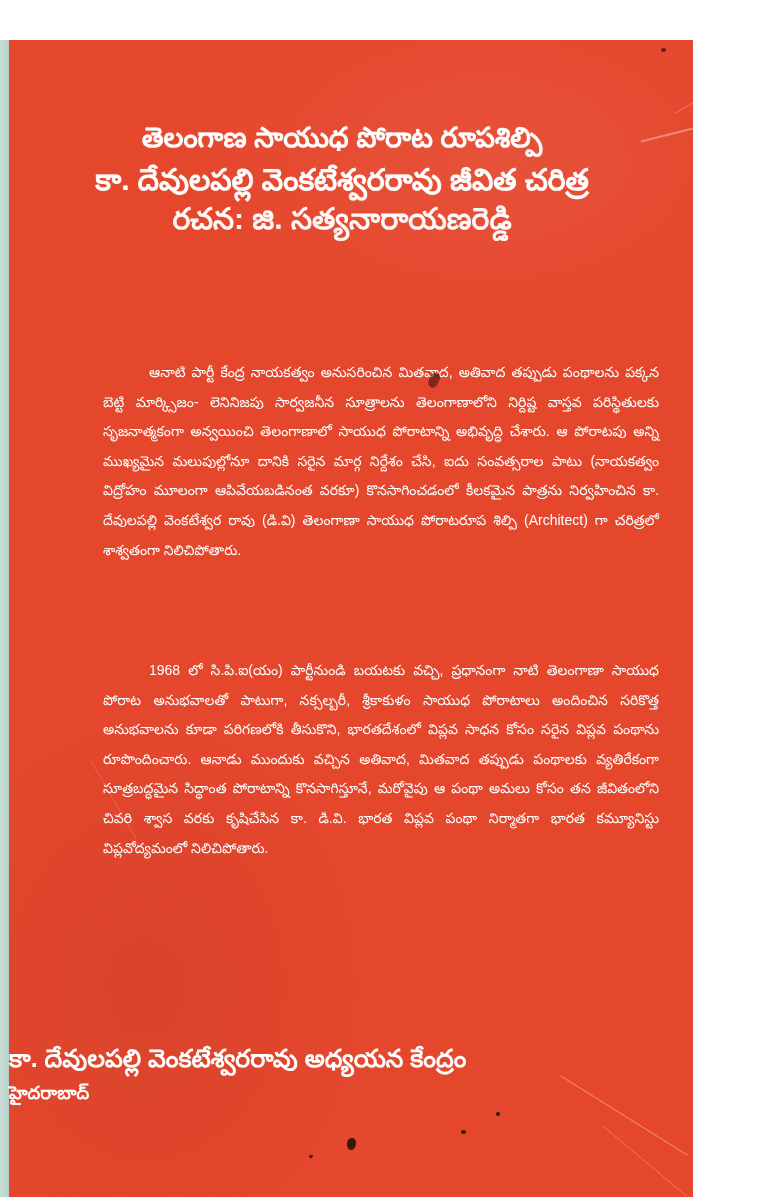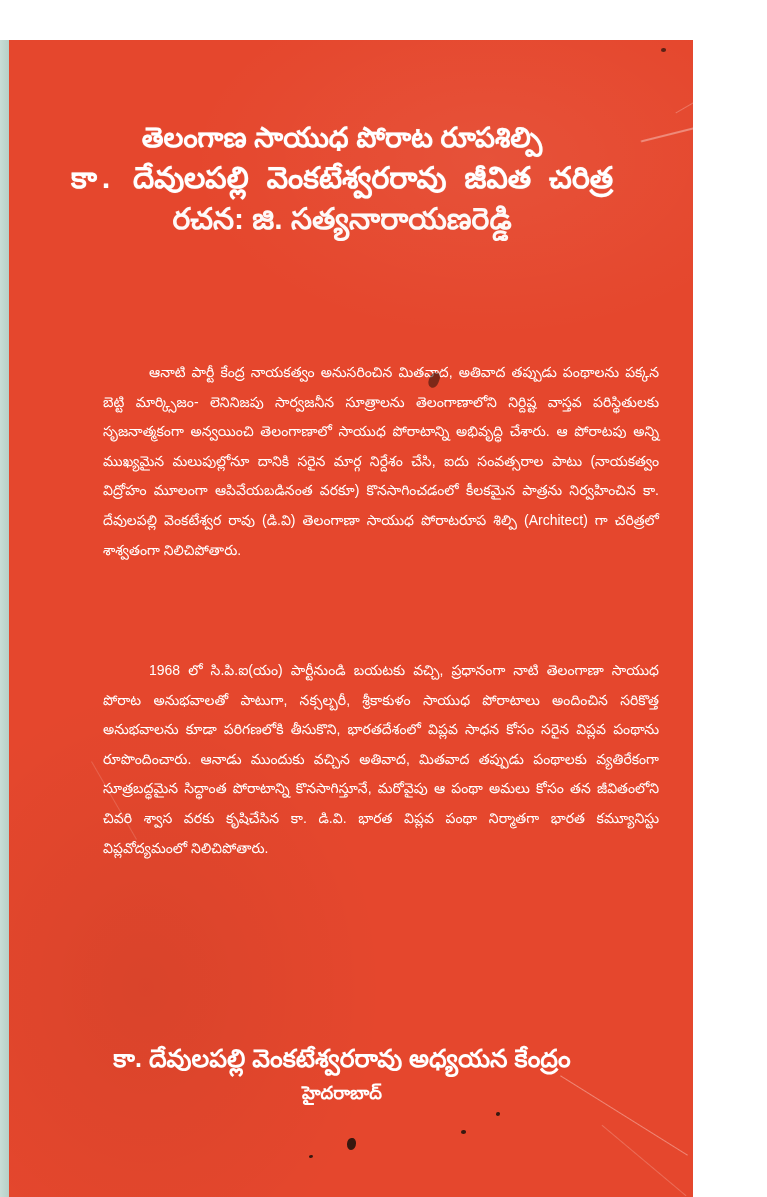--- a/index.html
+++ b/index.html
@@ -37,38 +37,37 @@
     position: absolute; top: 78px; left: 0; right: 18px;
     text-align: center;
   }
   .title-line-1, .title-line-2 {
     font-size: 28px; font-weight: bold; line-height: 40px;
     text-shadow: 0 0 1px rgba(255,255,255,0.4);
   }
   .title-line-3 {
     font-size: 30px; font-weight: bold; line-height: 44px;
     text-shadow: 0 0 1px rgba(255,255,255,0.4);
-    font-family: Liberation Mono, monospace;
   }
   .byline {
     font-size: 30px; font-weight: 600; line-height: 34px;
     opacity: 0.97;
   }
   .body-paragraph {
     position: absolute; left: 94px; width: 556px;
     margin: 0;
     font-size: 14px; line-height: 29.6px;
     text-align: justify; text-indent: 46px;
     color: var(--ink);
   }
   .paragraph-1 { top: 318px; }
   .paragraph-2 { top: 616px; }
   .publisher-block {
     position: absolute; top: 1000px; left: 0; right: 18px;
-    text-align: center;
+    text-align: left;
     font-weight: bold;
   }
   .publisher-line-1 { font-size: 25px; line-height: 36px; }
   .publisher-line-2 { font-size: 18px; line-height: 34px; }
 
   
   .crease-vertical-right {
     position: absolute; top: 0; bottom: 0; left: 741px; width: 2px;
     background: rgba(255,255,255,0.28);
     filter: blur(0.5px);

